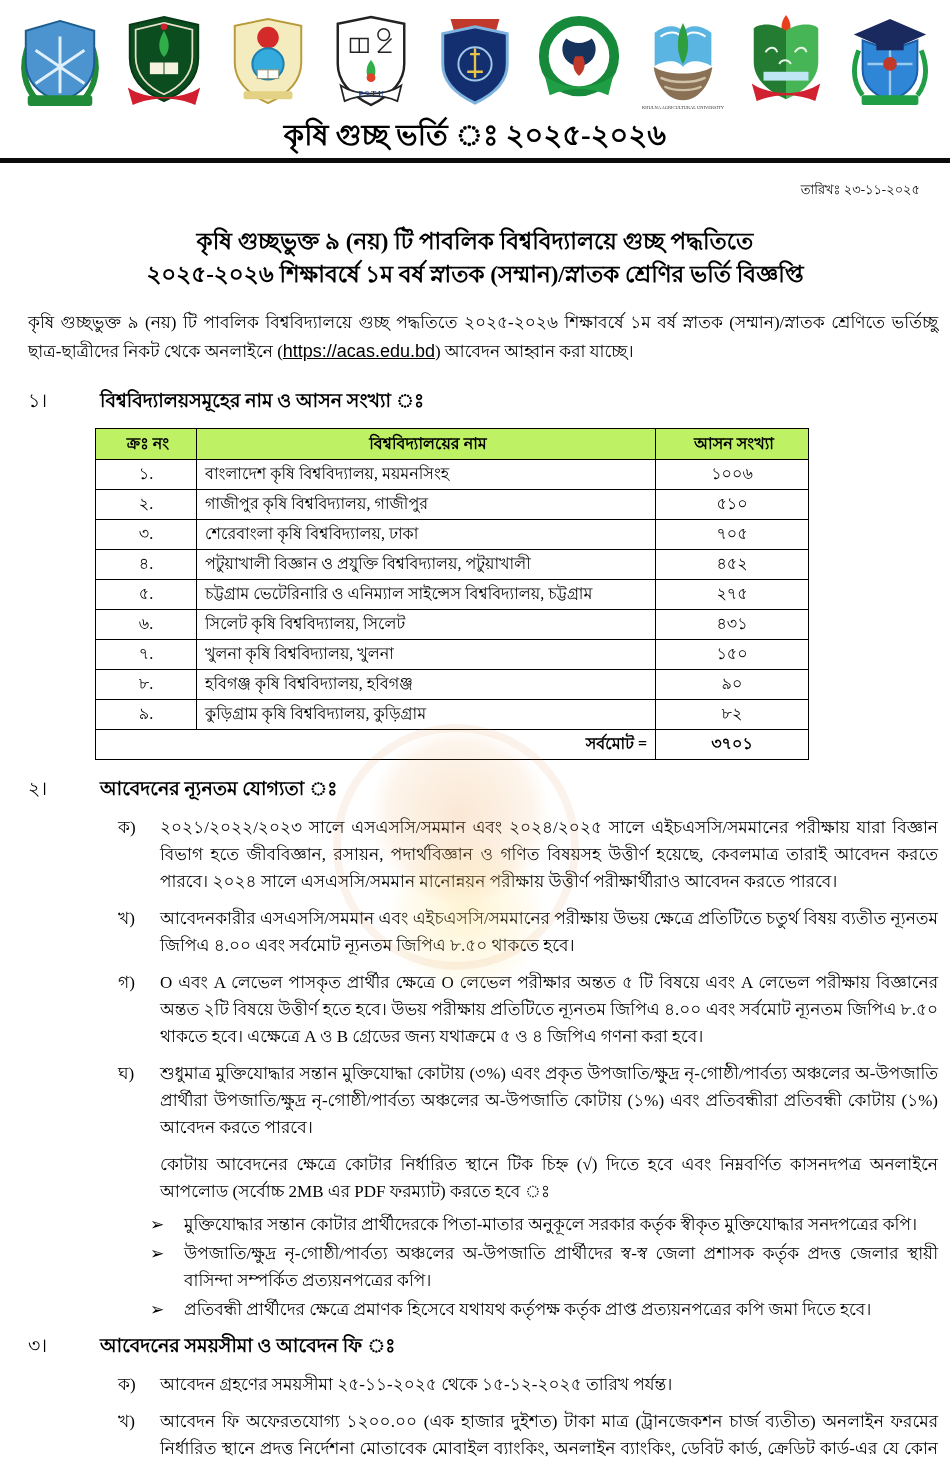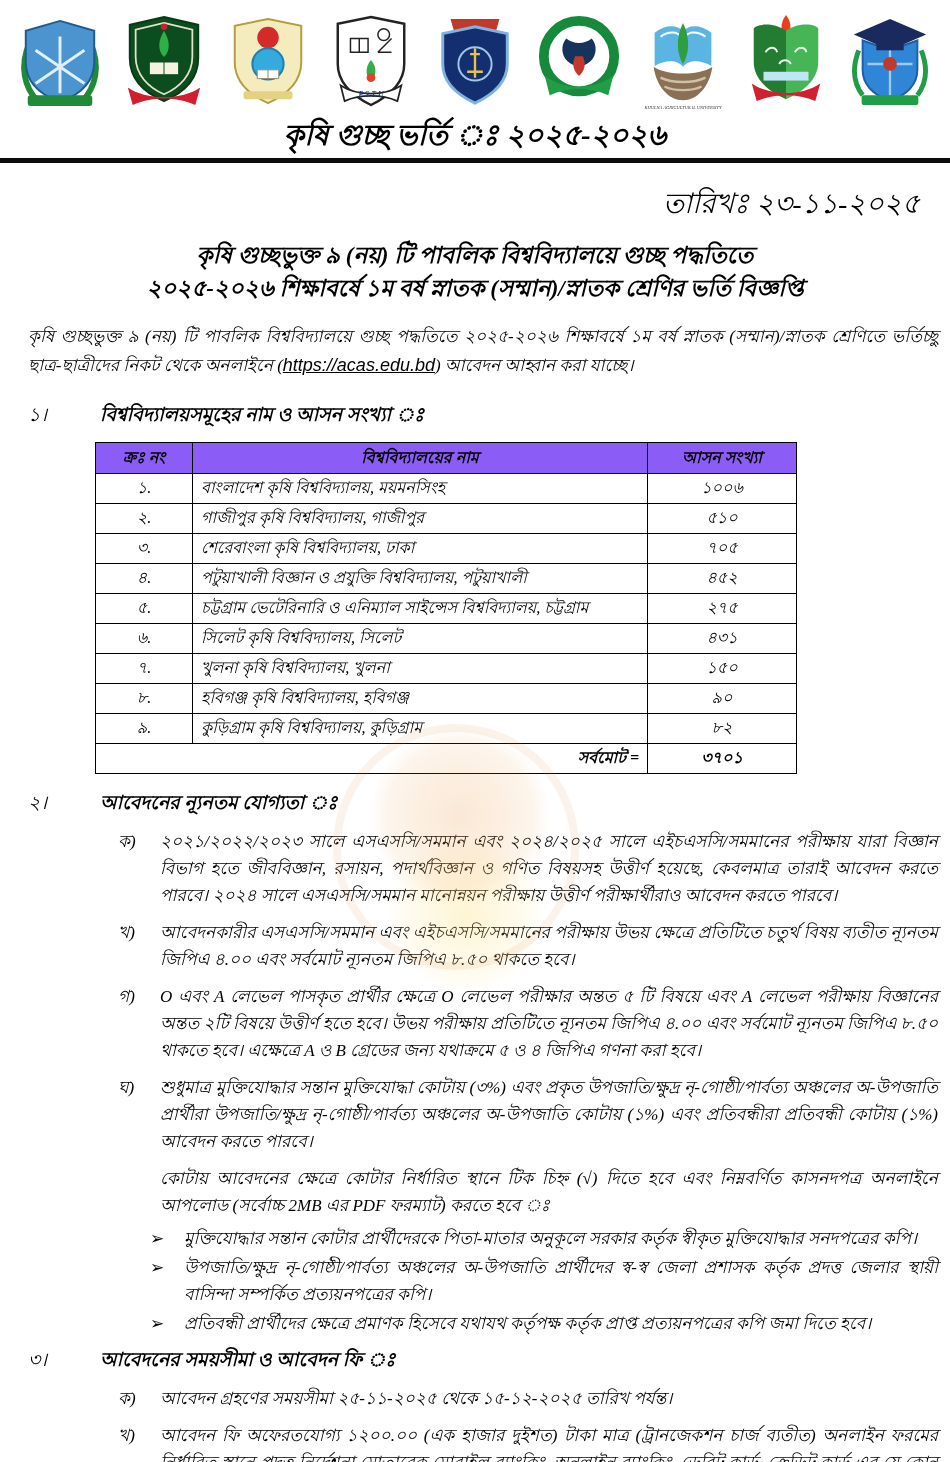--- a/index.html
+++ b/index.html
@@ -1,41 +1,41 @@
 <!DOCTYPE html>
 <html lang="bn"><head>
 <meta charset="utf-8">
 <style>
   html,body{margin:0;padding:0;background:#fff;}
   .page{position:relative;width:950px;height:1462px;background:#fff;color:#000;
-        font-family:"Liberation Serif","DejaVu Serif",serif;overflow:hidden;font-style:italic;}
+        font-family:"Liberation Serif","DejaVu Serif",serif;overflow:hidden;}
   
   .logos{display:flex;justify-content:space-between;align-items:center;
          padding:12px 16px 0 16px;height:100px;}
   .logo{display:block;width:88px;height:98px;flex:0 0 auto;}
   .logo svg{width:100%;height:100%;display:block;}
   
   .banner{ text-align:center;font-weight:bold;font-size:29px;line-height:34px;margin-top:6px;}
   .rule{height:5px;background:#0c0c0c;margin-top:6px;}
-  .date{ text-align:right;padding-right:30px;font-size:28px;line-height:26px;margin-top:28px;}
+  .date{ text-align:right;padding-right:30px;font-size:13px;line-height:26px;margin-top:14px;}
   
   .main-title{text-align:center;font-weight:bold;font-size:23px;line-height:33px;margin-top:22px;}
   
   .intro{margin:18px 12px 0 28px;font-size:17px;line-height:28px;text-align:justify;}
   .link{color:#000000;text-decoration:underline;font-family:"Liberation Sans","DejaVu Sans",sans-serif;font-size:18px;}
   
   .sec-head{display:flex;align-items:baseline;margin:20px 12px 0 28px;font-size:19px;line-height:30px;}
   .sec-num{width:72px;flex:0 0 auto;}
   .sec-title{font-weight:bold;}
   .sec-head.tight{margin-top:14px;}
   .sec-head.s3{margin-top:8px;}
   
   table.seats{border-collapse:collapse;margin:12px 0 0 95px;font-size:16px;}
   table.seats th,table.seats td{border:1.5px solid #000;padding:1px 8px;}
-  table.seats th{background:#8b5cf6;font-weight:bold;height:28px;text-align:center;}
+  table.seats th{background:#bef264;font-weight:bold;height:28px;text-align:center;padding-left:12px;}
   table.seats td{height:26px;}
   .col-sl{width:80px;text-align:center;}
   .col-name{width:438px;text-align:left;}
   .col-seat{width:132px;text-align:center;}
   td.total-label{text-align:right;font-weight:bold;padding-right:14px;}
   td.total-value{font-weight:bold;text-align:center;}
   
   .item{display:flex;margin:10px 12px 0 118px;font-size:17px;line-height:27px;}
   .item-label{width:42px;flex:0 0 auto;}
   .item-text{flex:1;text-align:justify;}

